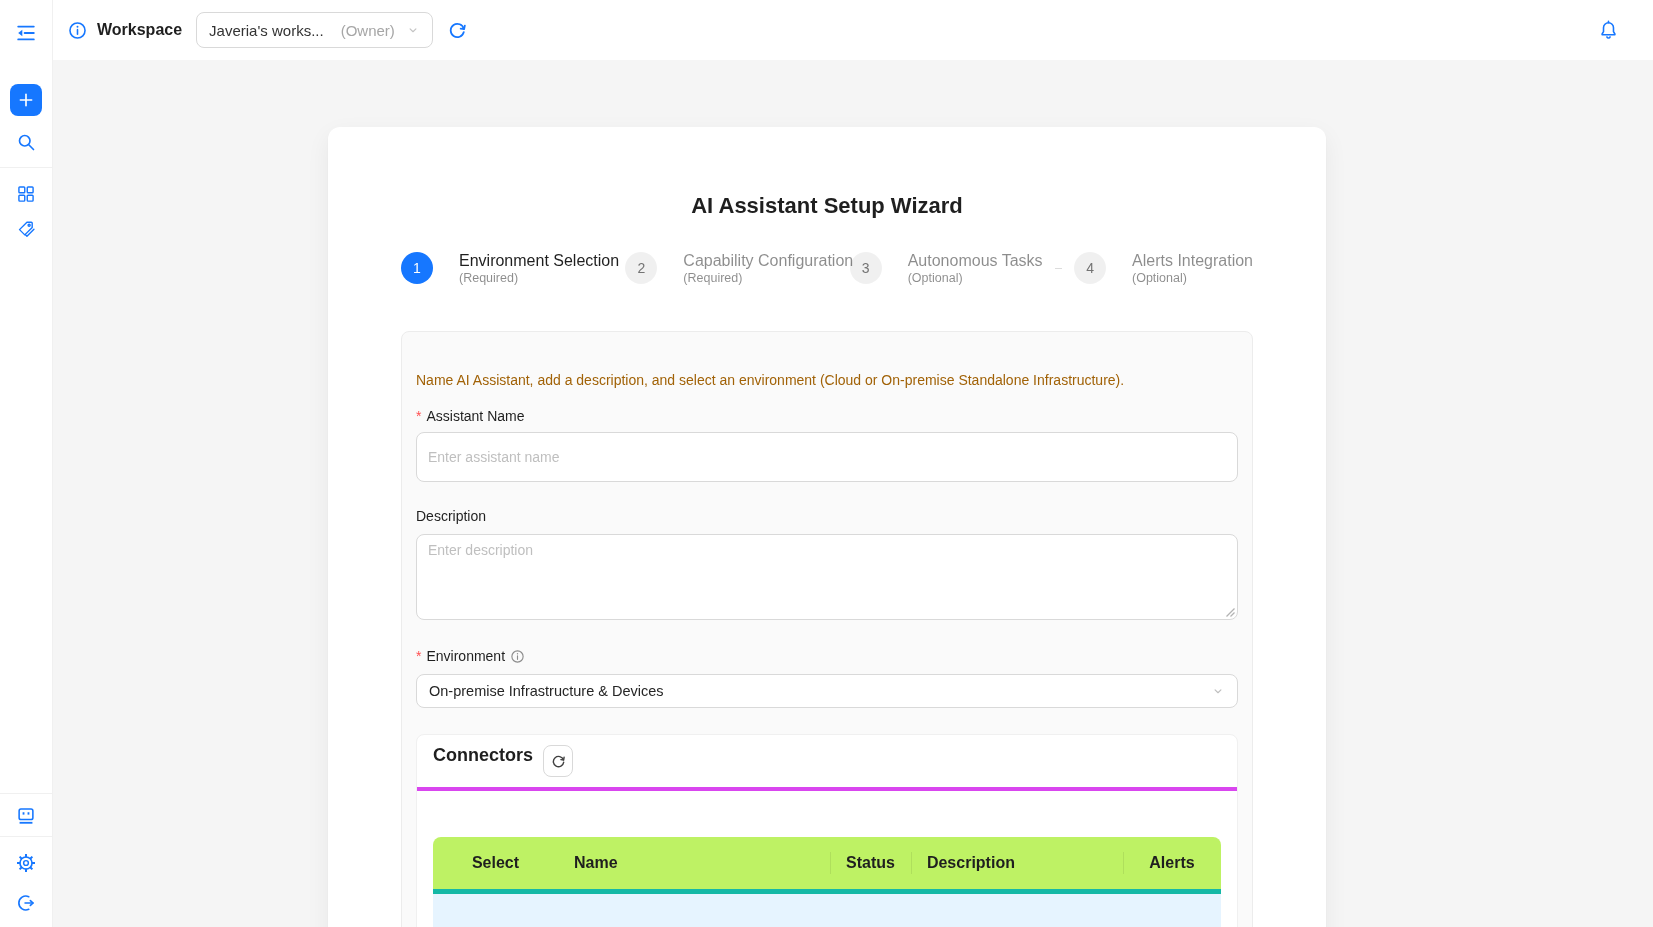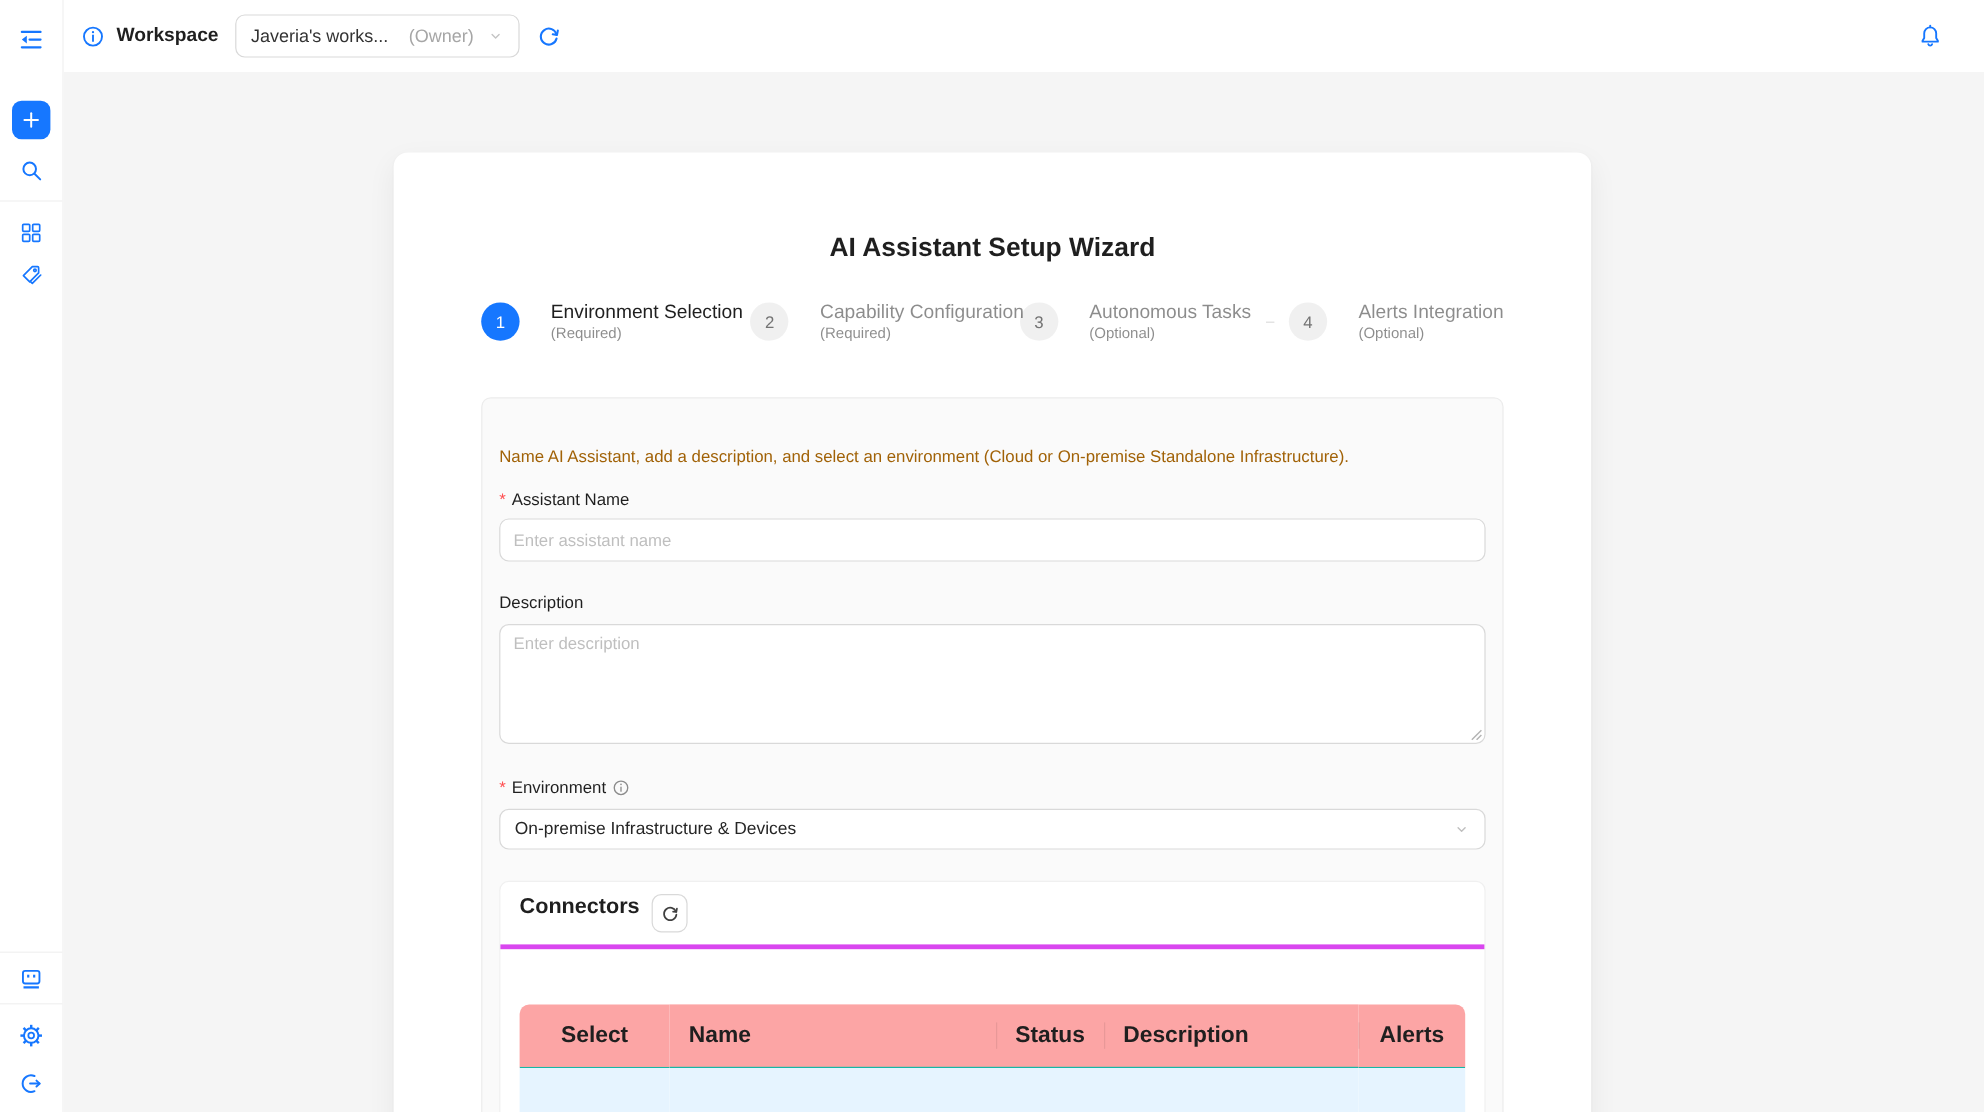--- a/index.html
+++ b/index.html
@@ -75,27 +75,27 @@
   .panel {
     width:852px; margin:46px auto 0; background:#fafafa;
     border:1px solid #ececec; border-radius:8px; padding:24px 14px 40px;
   }
   .section-title { font-size:18px; font-weight:700; color:#1f1f1f; line-height:21px; }
   .section-desc { margin-top:16px; font-size:14px; color:#a16207; line-height:16px; }
   .field-label { display:flex; align-items:center; gap:5px; font-size:14px; color:rgba(0,0,0,0.88); line-height:20px; }
   .req { color:#ff4d4f; }
   .mt18 { margin-top:18px; } .mt24 { margin-top:24px; } .mt26 { margin-top:26px; }
   .text-input {
-    margin-top:6px; width:100%; height:36px; border:1px solid #d9d9d9; border-radius:8px;
+    margin-top:6px; width:100%; height:50px; border:1px solid #d9d9d9; border-radius:8px;
     padding:0 11px; font-size:14px; font-family:"Liberation Sans", sans-serif; background:#fff; color:#262626; outline:none;
   }
   .text-input::placeholder, .textarea::placeholder { color:#bfbfbf; }
   .ta-wrap { position:relative; margin-top:8px; }
   .textarea {
-    width:100%; height:100px; border:1px solid #d9d9d9; border-radius:8px;
+    width:100%; height:86px; border:1px solid #d9d9d9; border-radius:8px;
     padding:7px 11px; font-size:14px; font-family:"Liberation Sans", sans-serif; background:#fff; color:#262626;
     resize:none; outline:none; display:block;
   }
   .ta-handle { position:absolute; right:3px; bottom:3px; color:#b3b3b3; }
   .select-box {
     margin-top:8px; height:34px; border:1px solid #d9d9d9; border-radius:8px; background:#fff;
     display:flex; align-items:center; padding:0 12px; cursor:pointer; position:relative;
   }
   .select-box .val { font-size:14.5px; color:#262626; }
   .select-box .chev { margin-left:auto; color:#bfbfbf; }
@@ -106,23 +106,23 @@
   .cc-header { display:flex; padding:10px 16px; border-bottom:4px solid #d946ef; }
   .cc-title { font-size:18px; font-weight:700; color:#1f1f1f; }
   .reload-btn {
     margin-left:10px; width:30px; height:32px; border:1px solid #d9d9d9; border-radius:8px;
     background:#fff; cursor:pointer; display:flex; align-items:center; justify-content:center; color:#404040;
   }
   .cc-body { padding:28px 16px 0; }
   .cc-hint { font-size:14px; color:#5c5c5c; line-height:20px; }
   table.connectors { margin-top:18px; width:100%; border-collapse:separate; border-spacing:0; }
   .connectors th {
-    background:#fca5a5; font-size:19px; font-weight:700; color:#1f1f1f;
+    background:#bef264; font-size:16px; font-weight:700; color:#1f1f1f;
     text-align:left; padding:16px; position:relative; line-height:20px;
-    border-bottom:1px solid #14b8a6; white-space:nowrap;
+    border-bottom:5px solid #14b8a6; white-space:nowrap;
   }
   .connectors th:first-child { border-top-left-radius:8px; text-align:center; }
   .connectors th:last-child { border-top-right-radius:8px; text-align:center; }
   .connectors th.with-sep::before {
     content:""; position:absolute; left:0; top:50%; transform:translateY(-50%);
     width:1px; height:22px; background:rgba(5,5,5,0.08);
   }
   .col-0 { width:125px; } .col-1 { width:272px; } .col-2 { width:78px; } .col-3 { width:212px; }
   .connectors td { height:44px; background:var(--selected); }
 

